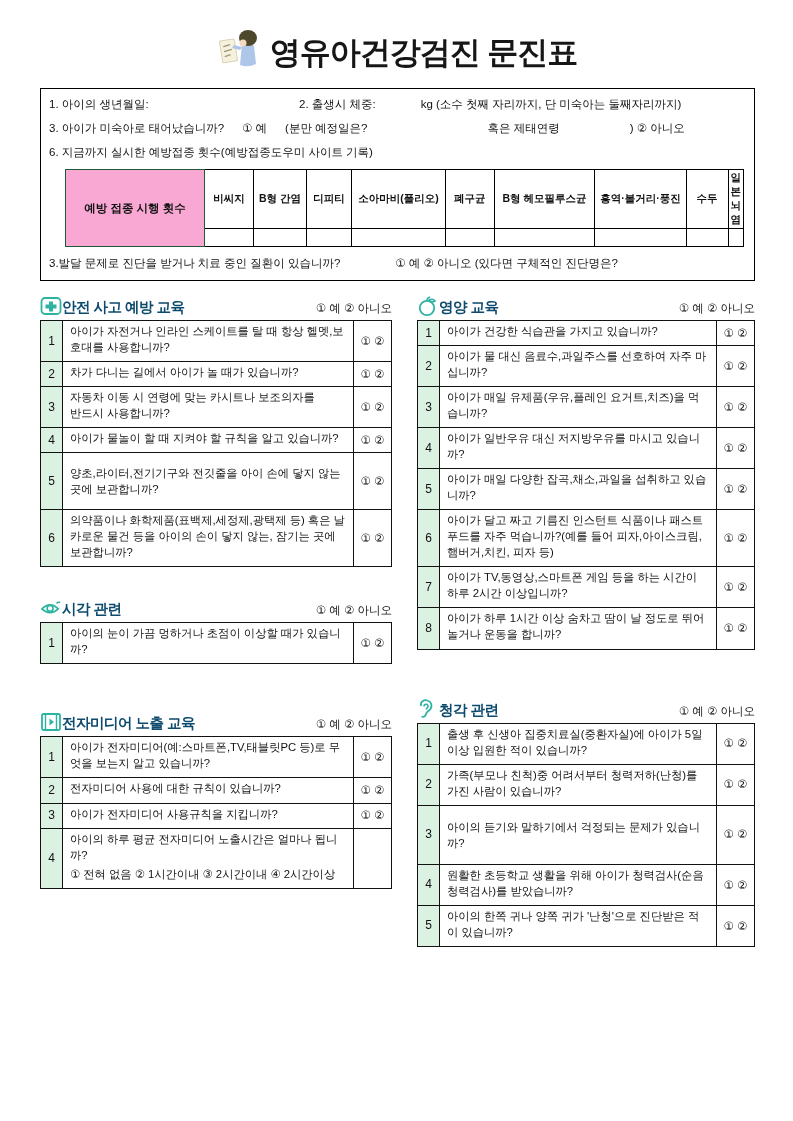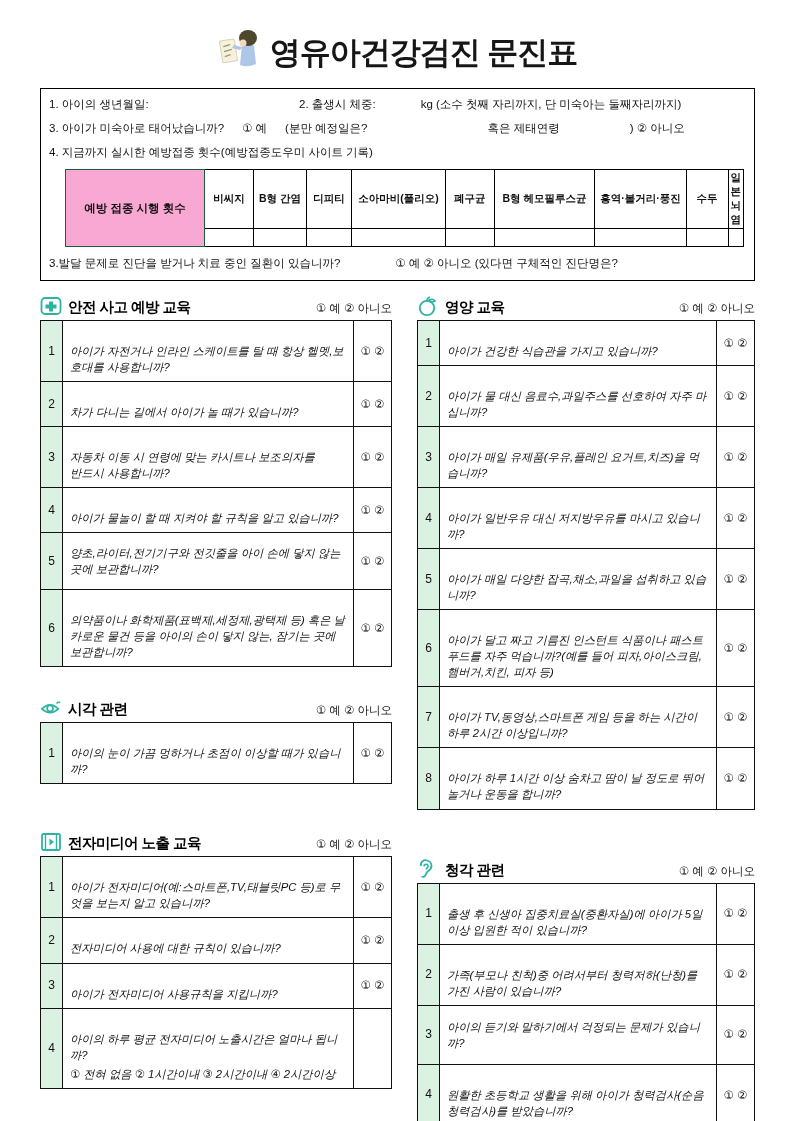--- a/index.html
+++ b/index.html
@@ -41,27 +41,27 @@
   .vac-tbl .vhead { font-weight:700; height:21px; padding:1px 2px; }
   .vac-tbl .vlabel { background:#f9a8d4; font-weight:700; font-size:11.5px; width:150px; border:1.5px solid #1e5c38; }
   .vac-tbl .vval { height:18px; background:#fff; }
 
   
   .cols { display:flex; margin-top:14px; gap:25px; align-items:flex-start; }
   .col-l { width:352px; } .col-r { width:338px; }
 
   .sec-head { display:flex; align-items:flex-end; margin-bottom:3px; }
   .sec-icon { width:22px; height:22px; flex:none; display:flex; align-items:center; }
-  .sec-title { color:#000000; font-weight:800; font-size:14.5px; margin-left:6px; letter-spacing:-0.5px; }
+  .sec-title { color:#0c4a6e; font-weight:800; font-size:14.5px; margin-left:0; letter-spacing:-0.5px; }
   .sec-scale { margin-left:auto; font-size:11.5px; color:#111; padding-bottom:1px; }
 
   .qtbl { width:100%; border:1.6px solid #111; }
   .qtbl td { border:1.1px solid #111; font-size:11.3px; line-height:1.42; }
   .qtbl .num { width:22px; background:#dbf1e1; text-align:center; font-size:12px; }
-  .qtbl .qtx { padding:22px 6px 6px 7px;font-style:italic; }
+  .qtbl .qtx { padding:2px 6px 6px 7px; }
   .qtbl .ans { width:38px; text-align:center; white-space:nowrap; font-size:11.5px; }
   .opts { margin-top:3px; }
 
   .mt-vision { margin-top:30px; }
   .mt-media { margin-top:47px; }
   .mt-hearing { margin-top:48px; }
 </style>
 </head>
 <body>
 
@@ -85,21 +85,21 @@
 
 
 
   <div class="prelim">
     <div class="pline">
       <span class="w250">1. 아이의 생년월일:</span><span>2. 출생시 체중:</span><span class="ml45">kg (소수 첫째 자리까지, 단 미숙아는 둘째자리까지)</span>
     </div>
     <div class="pline">
       <span>3. 아이가 미숙아로 태어났습니까?</span><span class="ml18">① 예</span><span class="ml18">(분만 예정일은?</span><span class="gap120"></span><span>혹은 제태연령</span><span class="gap70"></span><span>)  ② 아니오</span>
     </div>
-    <div class="pline">4. 지금까지 실시한 예방접종 횟수(예방접종도우미 사이트 기록)</div>
+    <div class="pline">6. 지금까지 실시한 예방접종 횟수(예방접종도우미 사이트 기록)</div>
 
     <table class="vac-tbl">
       <tbody>
           <tr>
         <td class="vlabel" rowspan="2">예방 접종 시행 횟수</td>
         <td class="vhead" style="width:52px">비씨지</td>
         <td class="vhead" style="width:56px">B형 간염</td>
         <td class="vhead" style="width:48px">디피티</td>
         <td class="vhead" style="width:100px">소아마비(폴리오)</td>
         <td class="vhead" style="width:52px">폐구균</td>

